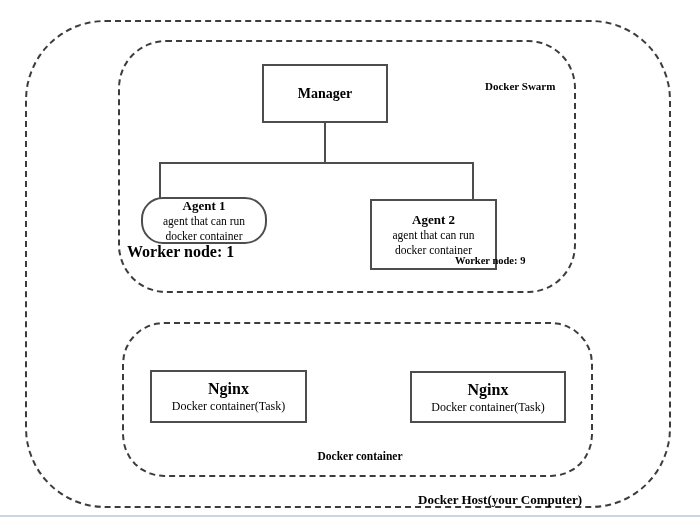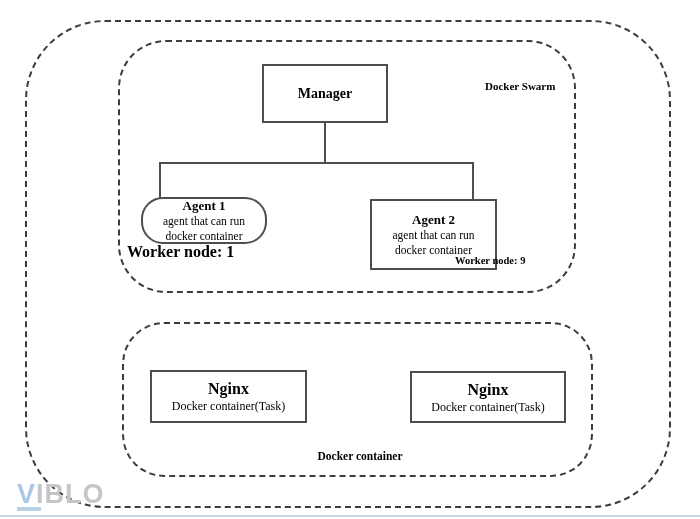--- a/index.html
+++ b/index.html
@@ -141,21 +141,18 @@
     <div class="nginx-title">Nginx</div>
     <div class="nginx-sub">Docker container(Task)</div>
   </div>
 
   <div id="nginx2-box" class="node-box">
     <div class="nginx-title">Nginx</div>
     <div class="nginx-sub">Docker container(Task)</div>
   </div>
 
   <div id="containers-label" class="zone-label">Docker container</div>
+  <div id="host-label" class="zone-label">Docker Host(your Computer)</div>
 
-  <div id="viblo-logo">
-    <span id="viblo-v">V</span><span id="viblo-rest">IBLO</span>
-    <div id="viblo-underline"></div>
-  </div>
 
   <div id="bottom-divider"></div>
 
 </div>
 
 </body></html>

